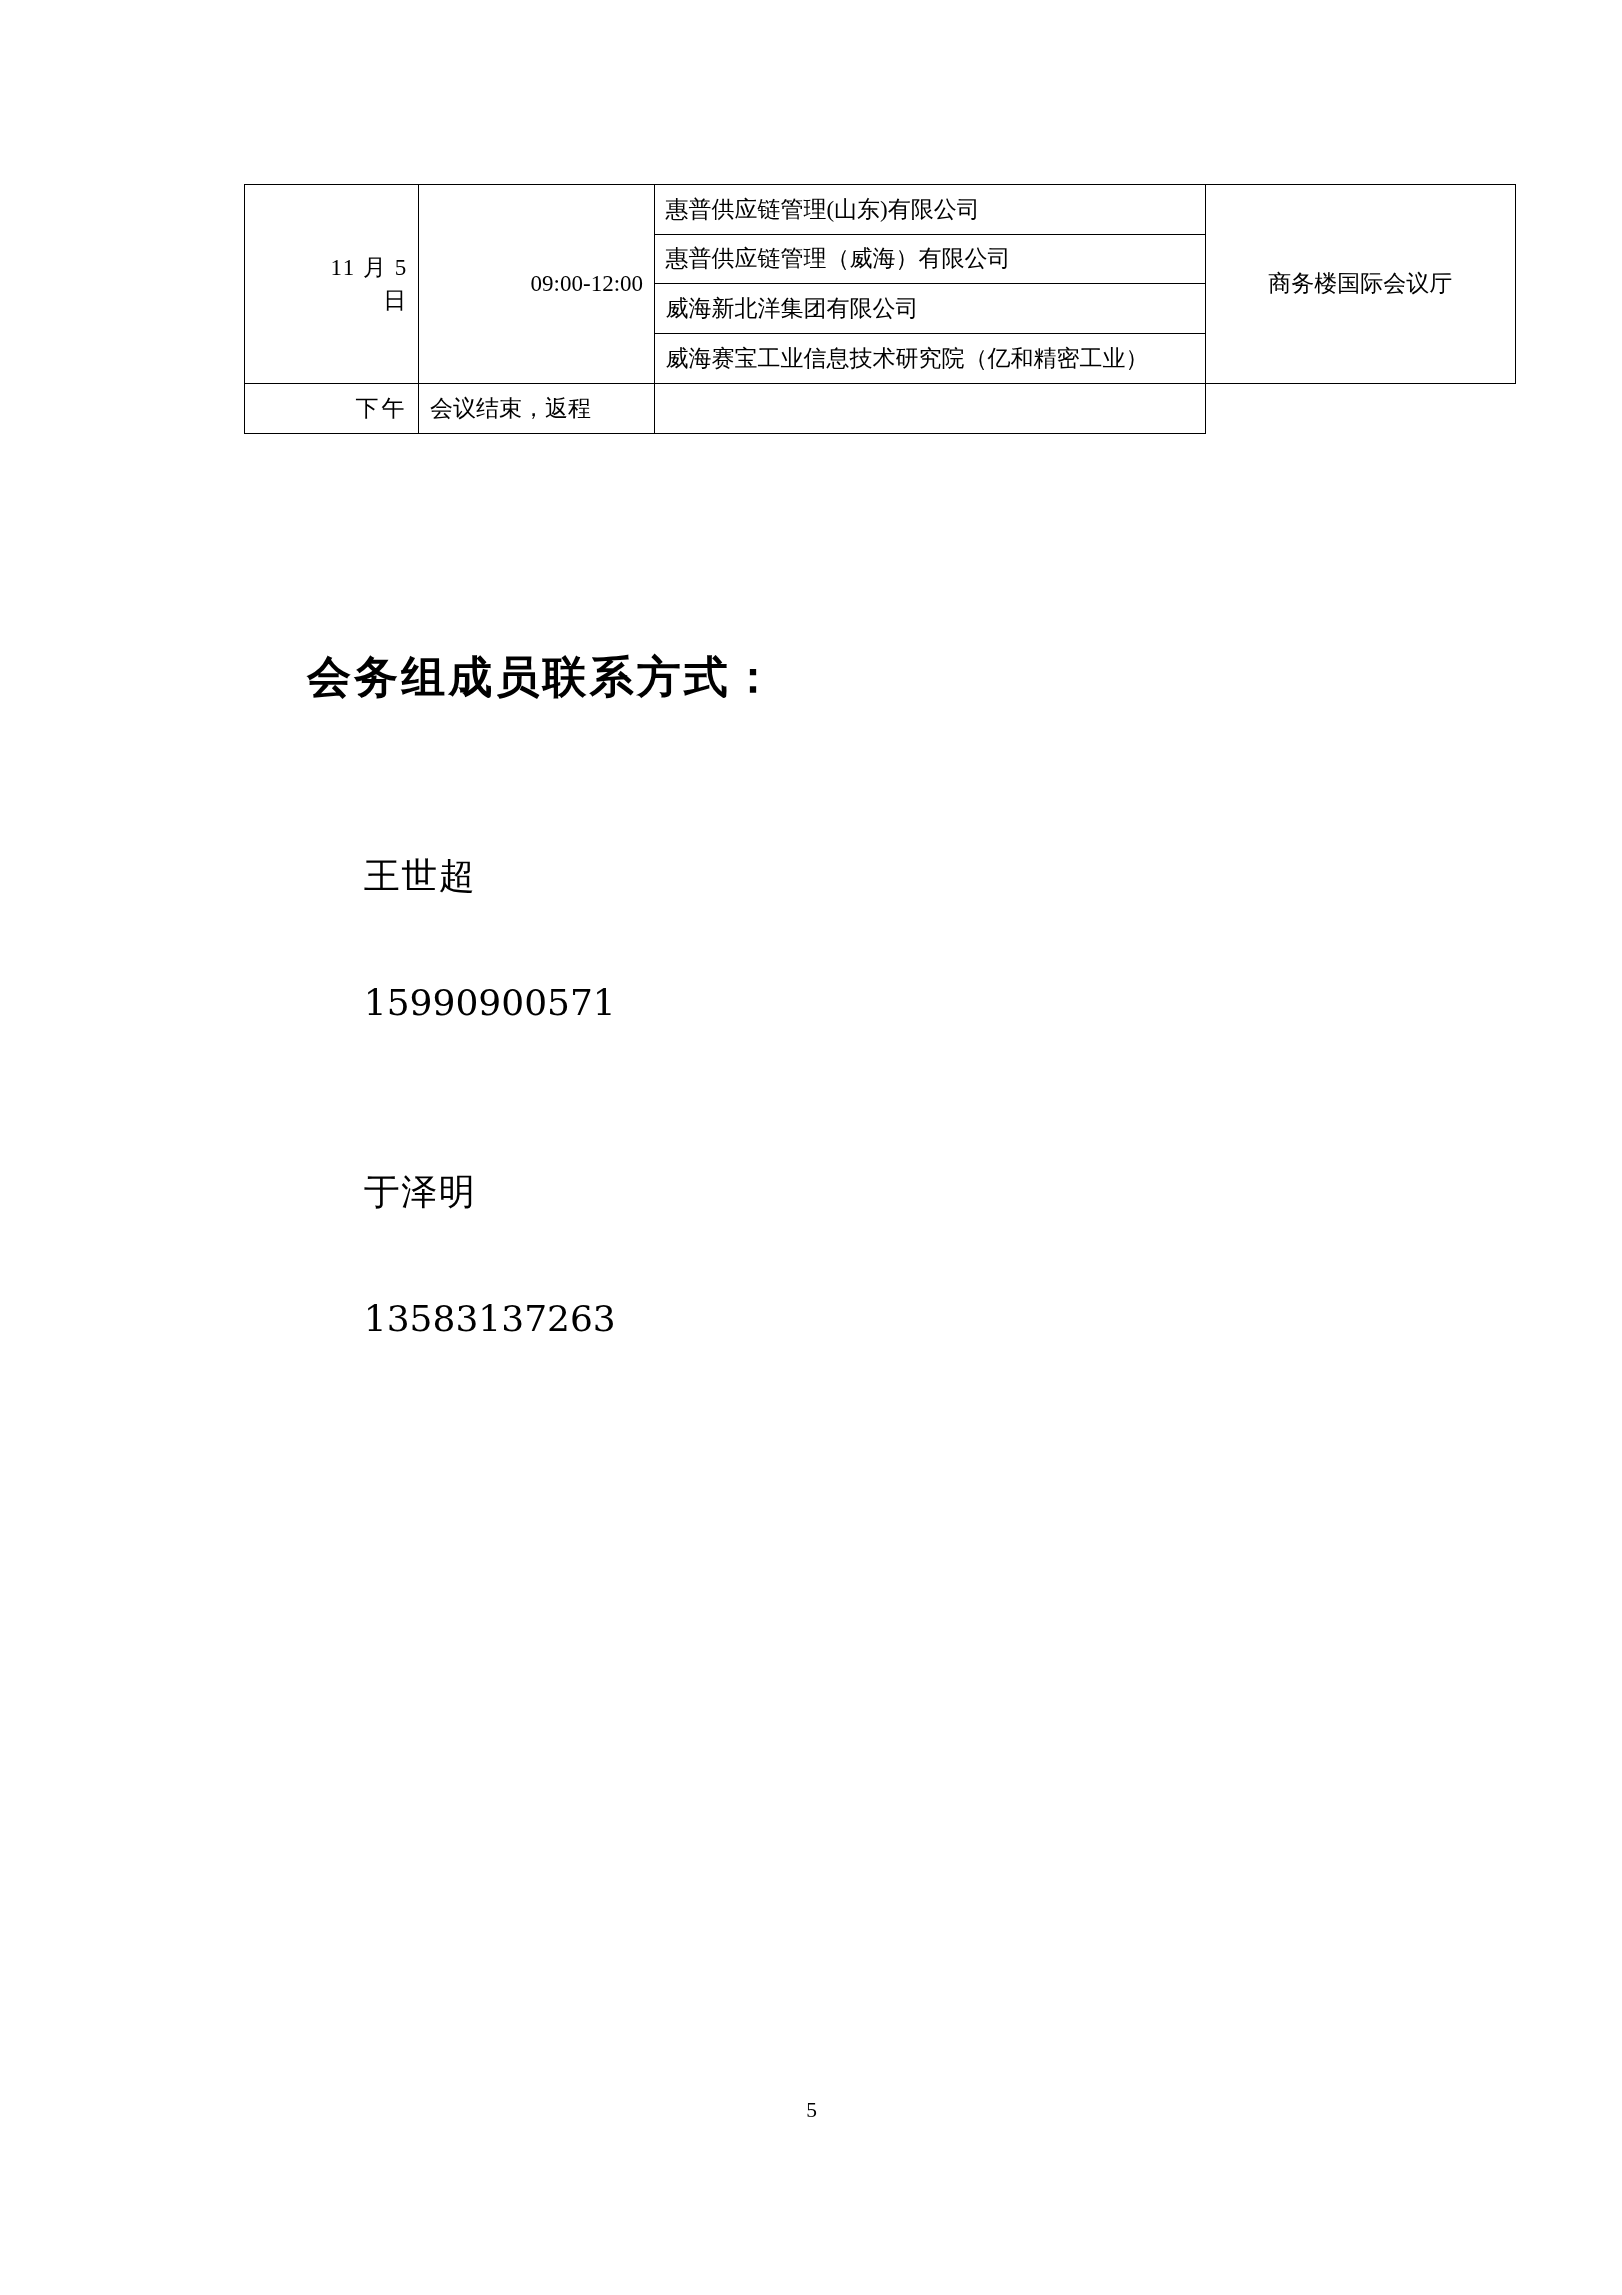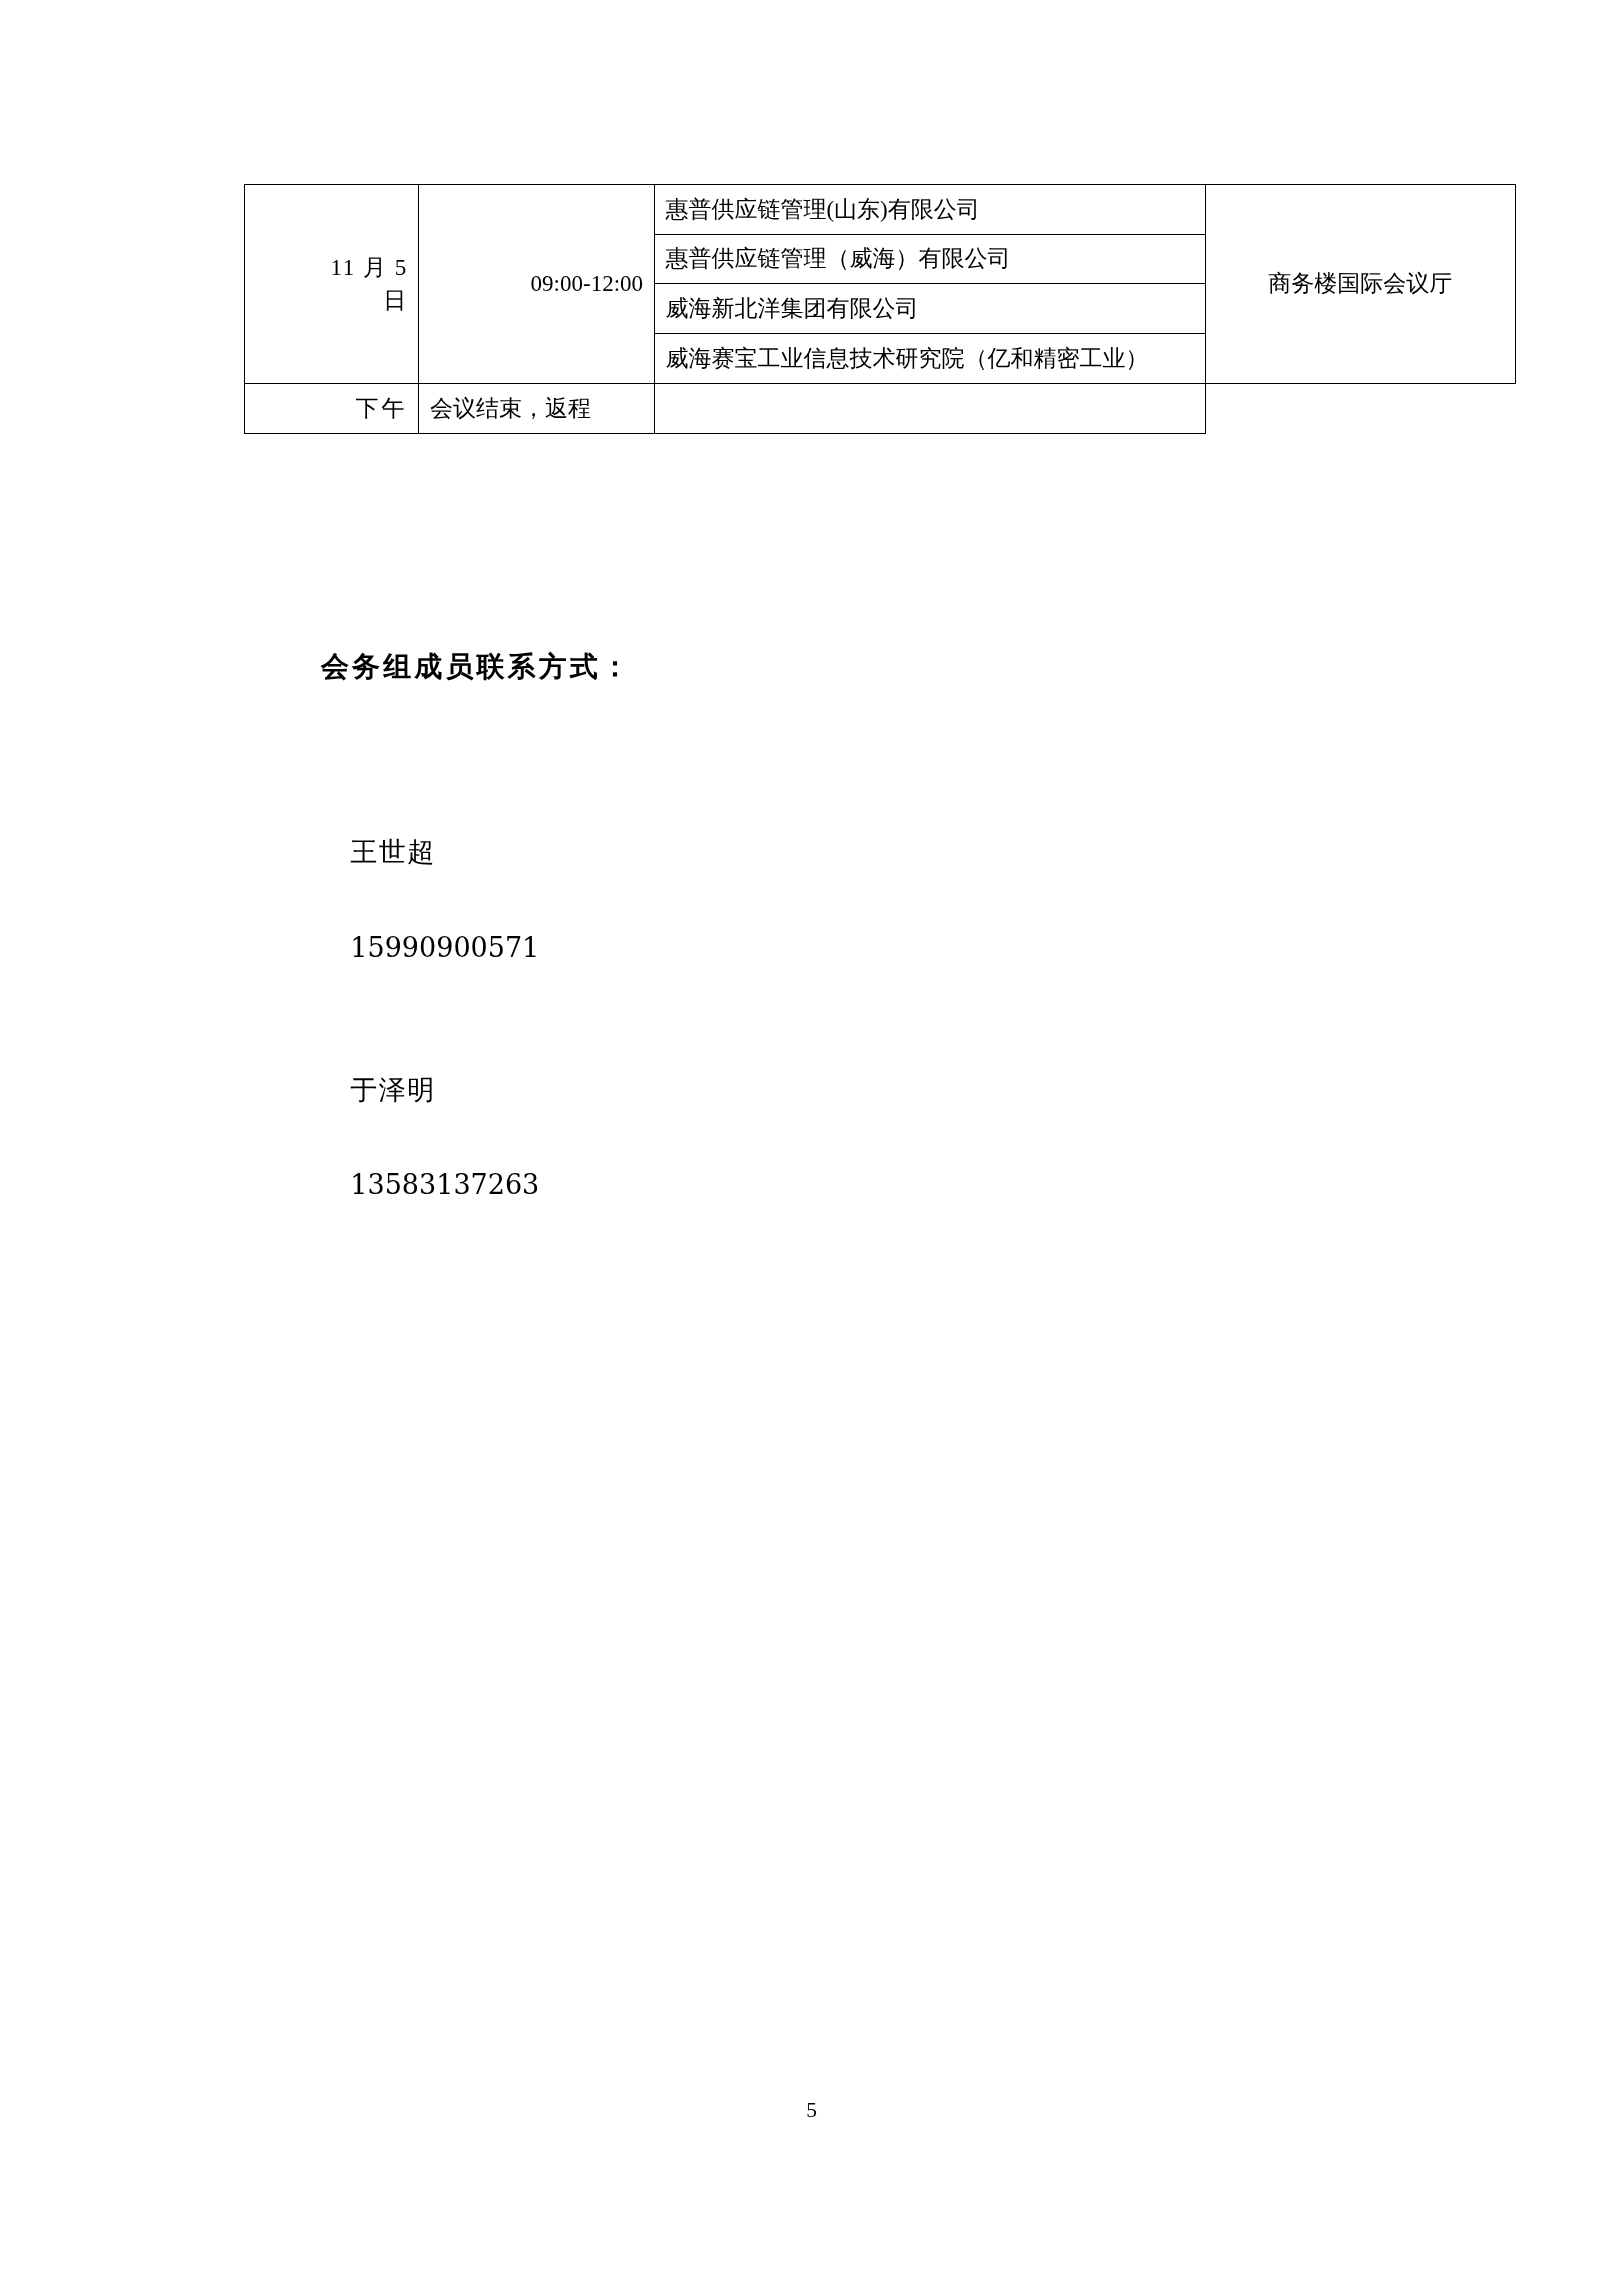--- a/index.html
+++ b/index.html
@@ -72,32 +72,32 @@
     padding-left: 6.1px;
     padding-right: 6.1px;
   }
   .date-line2 {
     display: block;
   }
 
   
   .contacts-title {
     position: absolute;
-    left: 321px;
+    left: 307px;
     top: 648px;
-    font-size: 28px;
+    font-size: 44px;
     font-weight: bold;
     letter-spacing: 3.1px;
     font-family: "Liberation Serif", "DejaVu Serif", serif;
   }
   .contacts-list {
     position: absolute;
     left: 305px;
     top: 782px;
-    font-size: 27px;
+    font-size: 36px;
     line-height: 1.75;
     letter-spacing: 0.8px;
   }
   .contact-row {
     white-space: pre;
   }
   .contact-name {
     letter-spacing: 1.5px;
   }
   .contact-phone {

